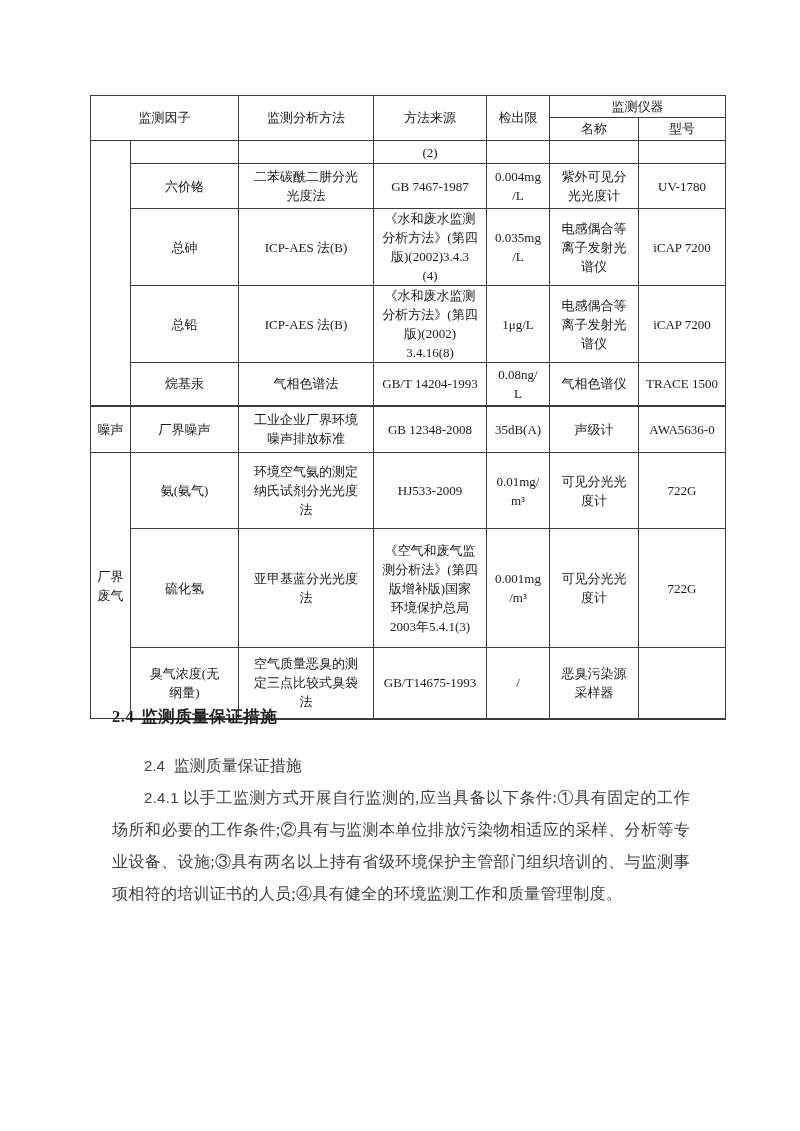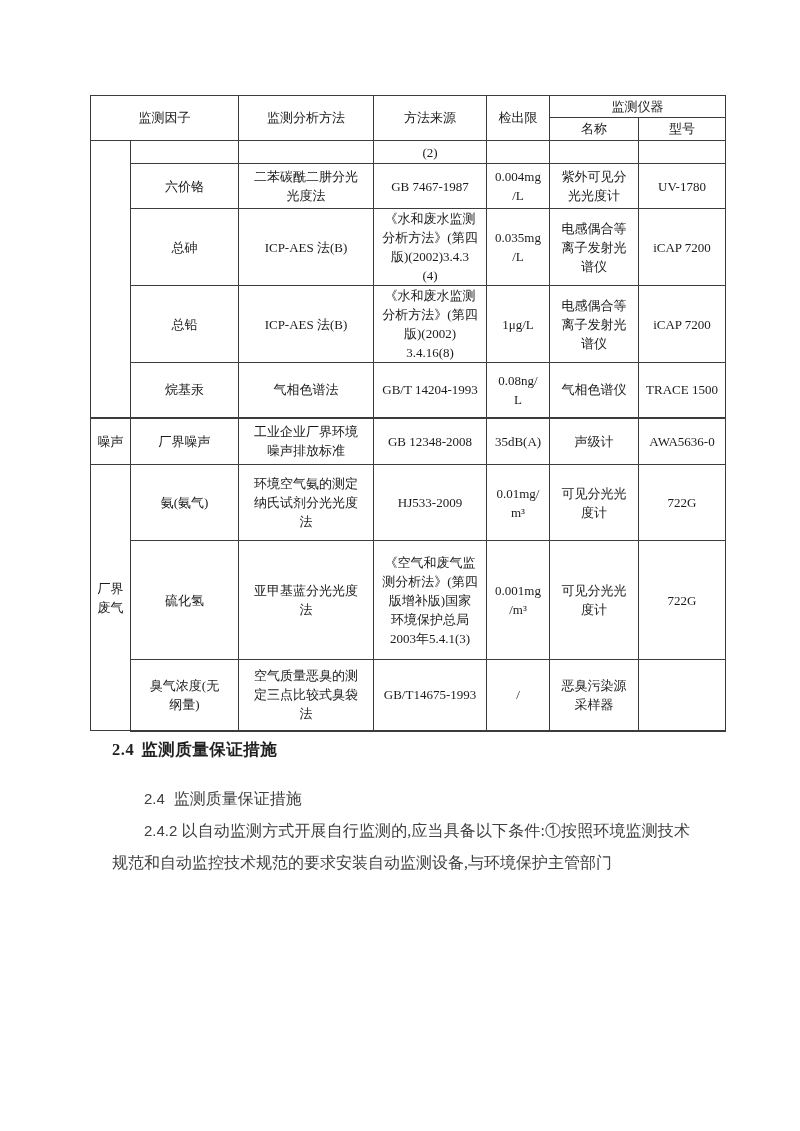--- a/index.html
+++ b/index.html
@@ -35,21 +35,21 @@
     padding:0 2px;
     overflow:hidden;
   }
   table.monitor thead th{line-height:20px;}
   th.hb{border-bottom-width:2px;}
   tr.strong-top td{border-top-width:2px;}
   tbody tr:last-child td{border-bottom-width:2px;}
   td.noleft{border-left:none;}
   
   .textblock{
-    position:absolute;left:112px;top:739px;width:578px;
+    position:absolute;left:112px;top:706px;width:578px;
     color:var(--bodytext);
   }
   .heading{
     color:#1f1f1f;
     font-weight:bold;
     font-size:16.5px;
     margin:0 0 22px 0;
     letter-spacing:0.5px;
   }
   .heading .hnum{margin-right:7px;}
@@ -138,21 +138,21 @@
           <td>《水和废水监测
 分析方法》(第四
 版)(2002)
 3.4.16(8)</td>
           <td>1μg/L</td>
           <td>电感偶合等
 离子发射光
 谱仪</td>
           <td>iCAP 7200</td>
         </tr>
-        <tr style="height: 55px;">
+        <tr style="height: 43px;">
           <td>烷基汞</td>
           <td>气相色谱法</td>
           <td>GB/T 14204-1993</td>
           <td>0.08ng/
 L</td>
           <td>气相色谱仪</td>
           <td>TRACE 1500</td>
         </tr>
         <tr class="strong-top" style="height: 47px;">
           <td>噪声</td>
@@ -207,17 +207,17 @@
         </tr>
       </tbody>
   </table>
 
   <div class="textblock">
     <div class="heading">
       <span class="hnum">2.4</span><span>监测质量保证措施</span>
     </div>
     <div>
         <p class="para para0"><span class="pnum">2.4</span><span>监测质量保证措施</span></p>
-        <p class="para para2"><span class="pnum">2.4.2</span><span>以自动监测方式开展自行监测的,应当具备以下条件:①按照环境监测技术规范和自动监控技术规范的要求安装自动监测设备,与环境保护主管部门</span></p>
+        <p class="para para1"><span class="pnum">2.4.1</span><span>以手工监测方式开展自行监测的,应当具备以下条件:①具有固定的工作场所和必要的工作条件;②具有与监测本单位排放污染物相适应的采样、分析等专业设备、设施;③具有两名以上持有省级环境保护主管部门组织培训的、与监测事项相符的培训证书的人员;④具有健全的环境监测工作和质量管理制度。</span></p>
       </div>
   </div>
 
 </div>
 
 </body></html>

